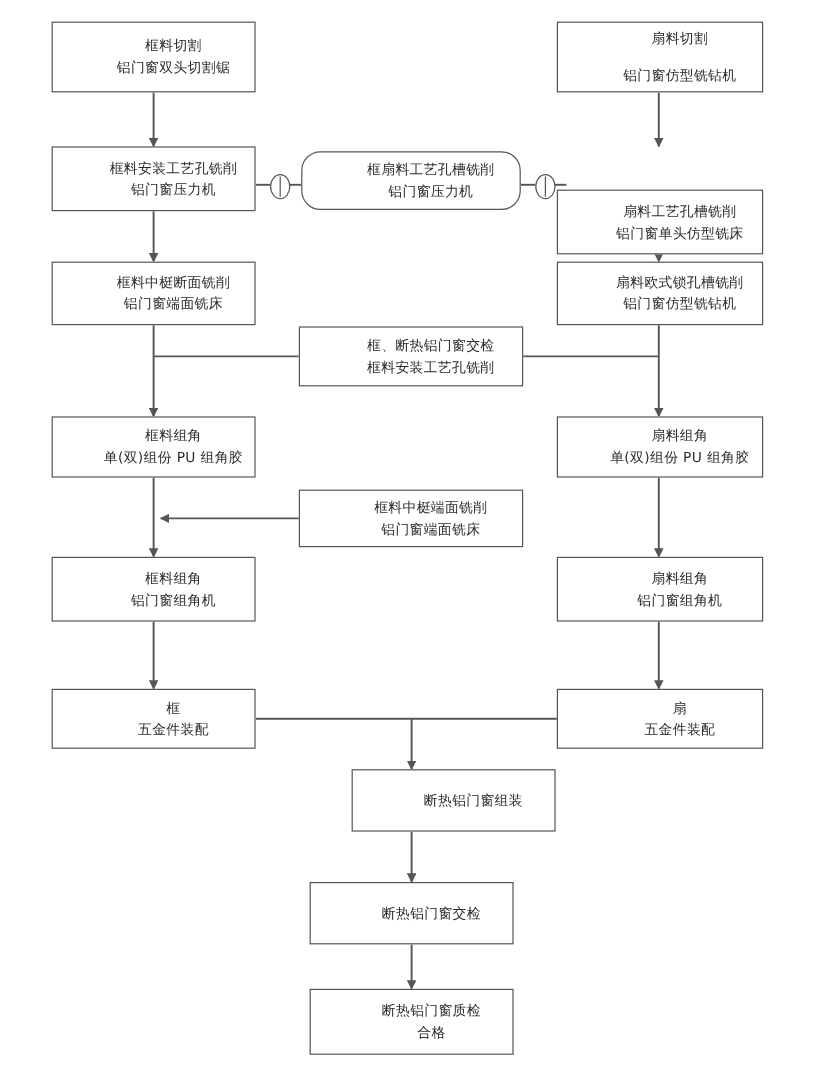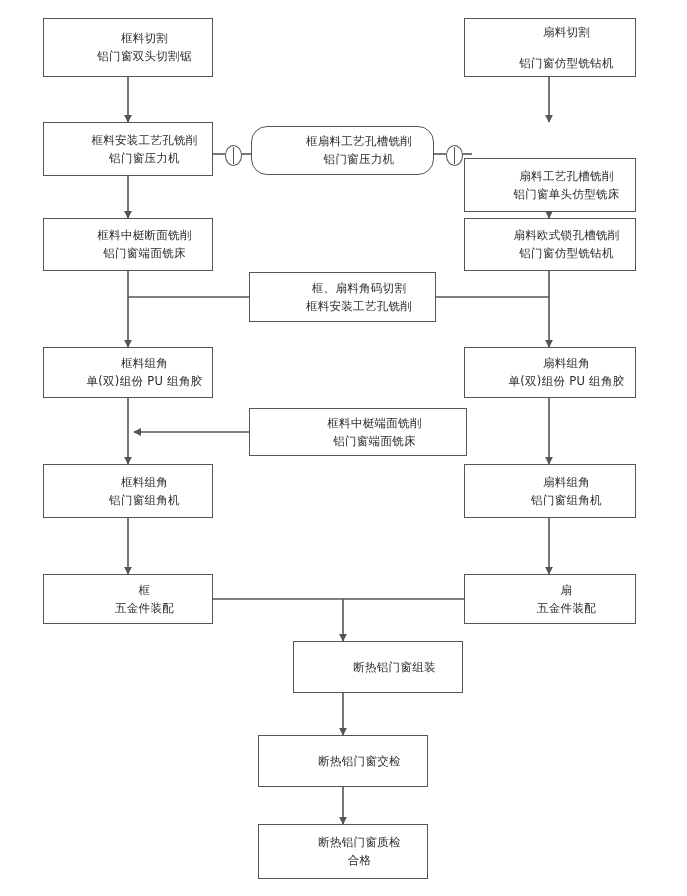--- a/index.html
+++ b/index.html
@@ -125,35 +125,35 @@
     <span class="ln">框料中梃断面铣削</span>
     <span class="ln">铝门窗端面铣床</span>
   </div>
 
   <div class="node" style="left:464px;top:218px;width:172px;height:53px;">
     <span class="ln">扇料欧式锁孔槽铣削</span>
     <span class="ln">铝门窗仿型铣钻机</span>
   </div>
 
   <div class="node" style="left:249px;top:272px;width:187px;height:50px;">
-    <span class="ln">框、扇料角码切割</span>
+    <span class="ln">框、断热铝门窗交检</span>
     <span class="ln">框料安装工艺孔铣削</span>
   </div>
 
   <div class="node" style="left:43px;top:347px;width:170px;height:51px;">
     <span class="ln">框料组角</span>
     <span class="ln">单(双)组份 PU 组角胶</span>
   </div>
 
   <div class="node" style="left:464px;top:347px;width:172px;height:51px;">
     <span class="ln">扇料组角</span>
     <span class="ln">单(双)组份 PU 组角胶</span>
   </div>
 
-  <div class="node" style="left:249px;top:408px;width:218px;height:48px;">
+  <div class="node" style="left:249px;top:408px;width:187px;height:48px;">
     <span class="ln">框料中梃端面铣削</span>
     <span class="ln">铝门窗端面铣床</span>
   </div>
 
   <div class="node" style="left:43px;top:464px;width:170px;height:54px;">
     <span class="ln">框料组角</span>
     <span class="ln">铝门窗组角机</span>
   </div>
 
   <div class="node" style="left:464px;top:464px;width:172px;height:54px;">

